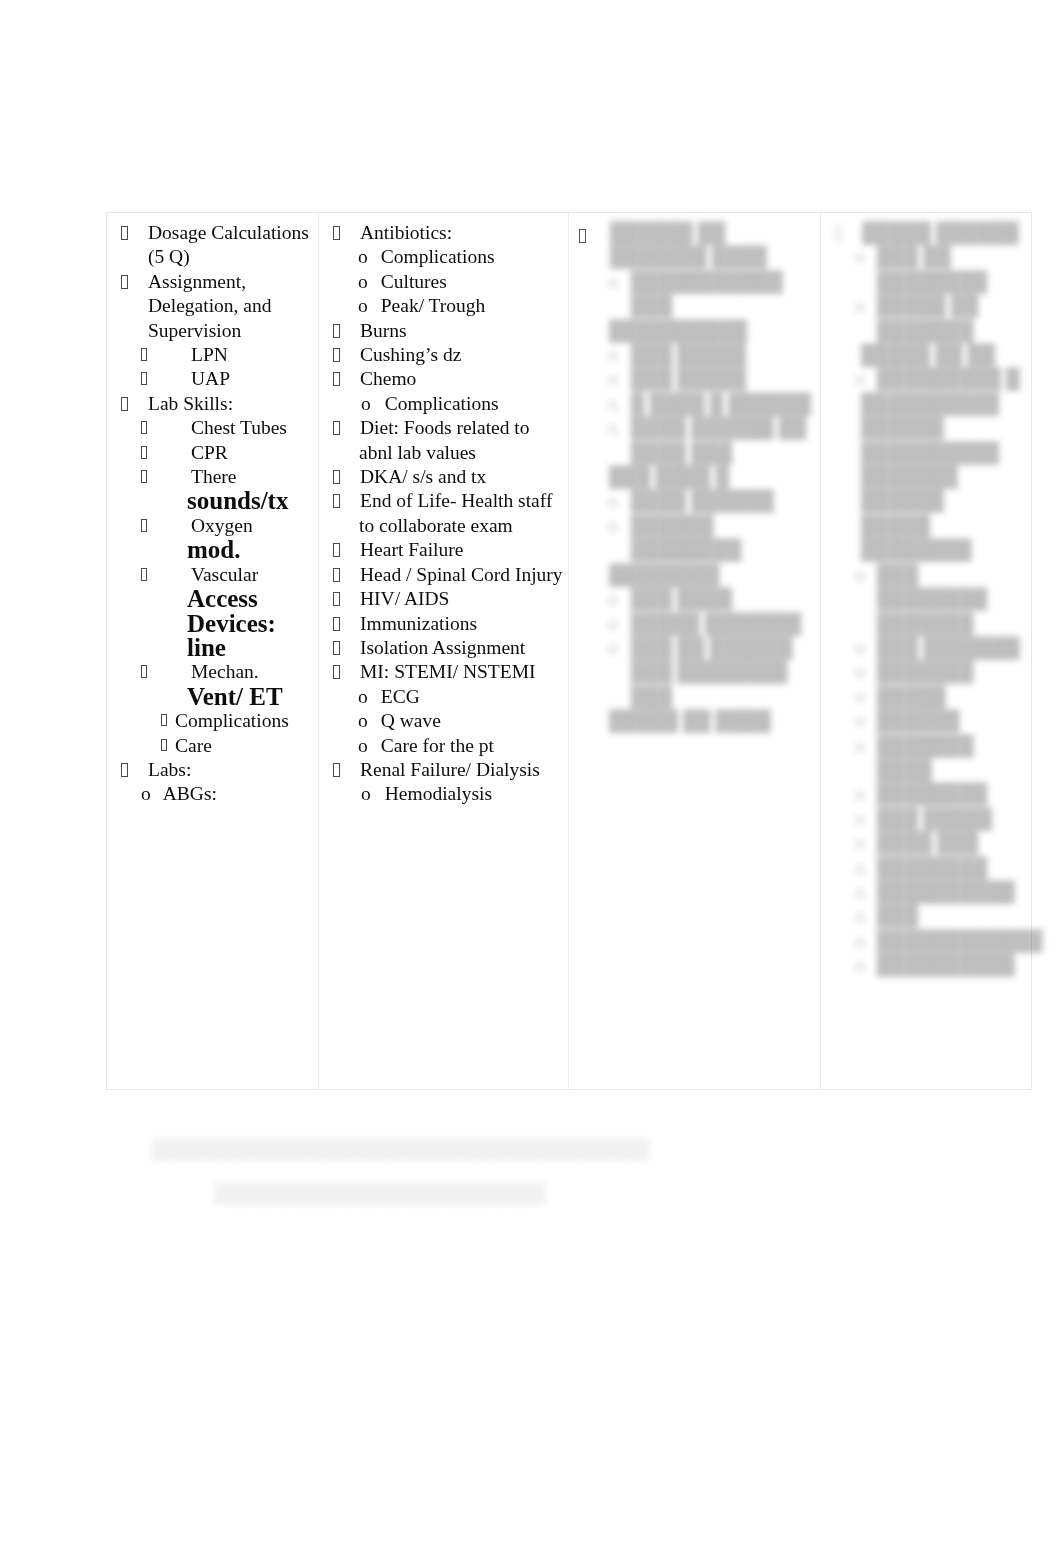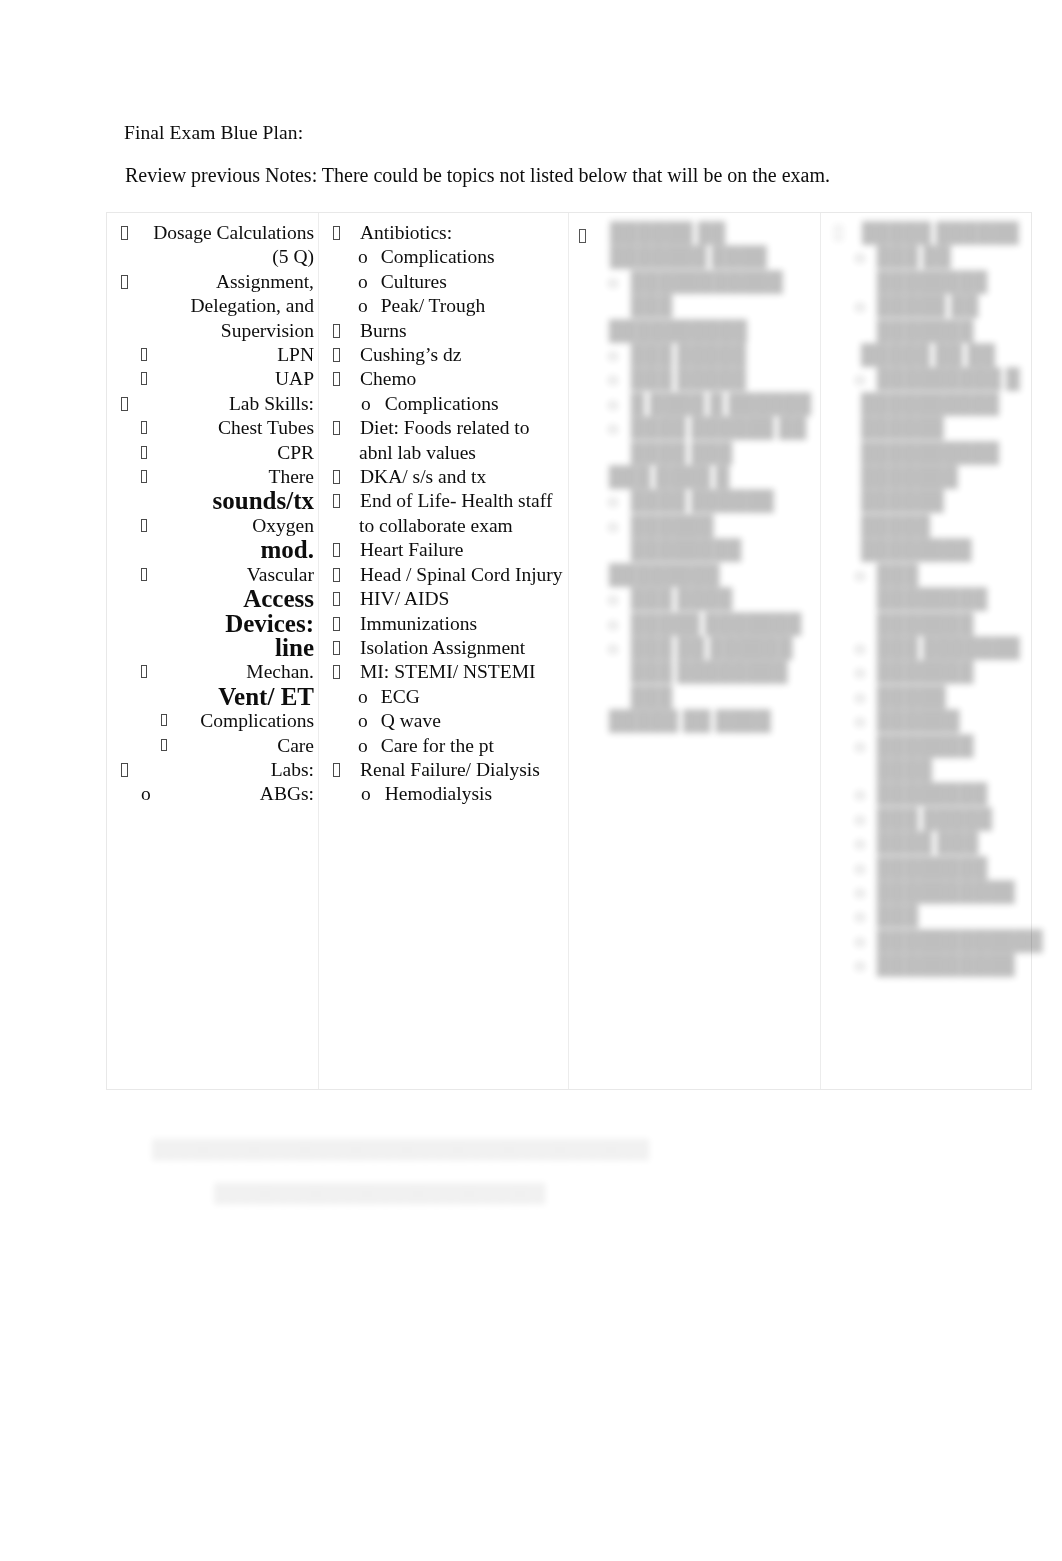--- a/index.html
+++ b/index.html
@@ -58,21 +58,21 @@
     background: #ffffff;
   }
   .tcol {
     box-sizing: border-box;
     padding: 8px 4px 8px 6px;
     position: relative;
     border-right: 1px solid #ececec;
   }
   .tcol:last-child { border-right: none; }
 
-  .col-1 { width: 212px; text-align: right; }
+  .col-1 { width: 212px; }
   .col-2 { width: 250px; }
   .col-3 { width: 252px; }
   .col-4 { width: 210px; }
 
   
   .li {
     display: flex;
     align-items: flex-start;
     font-size: 19.5px;
     line-height: 24.4px;
@@ -141,24 +141,20 @@
     white-space: nowrap;
   }
   .fn-1 { left: 152px; top: 1137px; }
   .fn-2 { left: 214px; top: 1181px; }
 </style>
 </head>
 <body>
 
 <div class="page">
 
-  <div class="doc-head">
-    <div class="head-line-1">Final Exam Blue Plan:</div>
-    <div class="head-line-2">Review previous Notes: There could be topics not listed below that will be on the exam.</div>
-  </div>
 
   <div class="topics-table">
 
     <div class="tcol col-1">
 
       <div class="li">
         <span class="bx bx-1"></span>
         <span class="txt">Dosage Calculations</span>
       </div>
       <div class="cont-1">(5 Q)</div>

